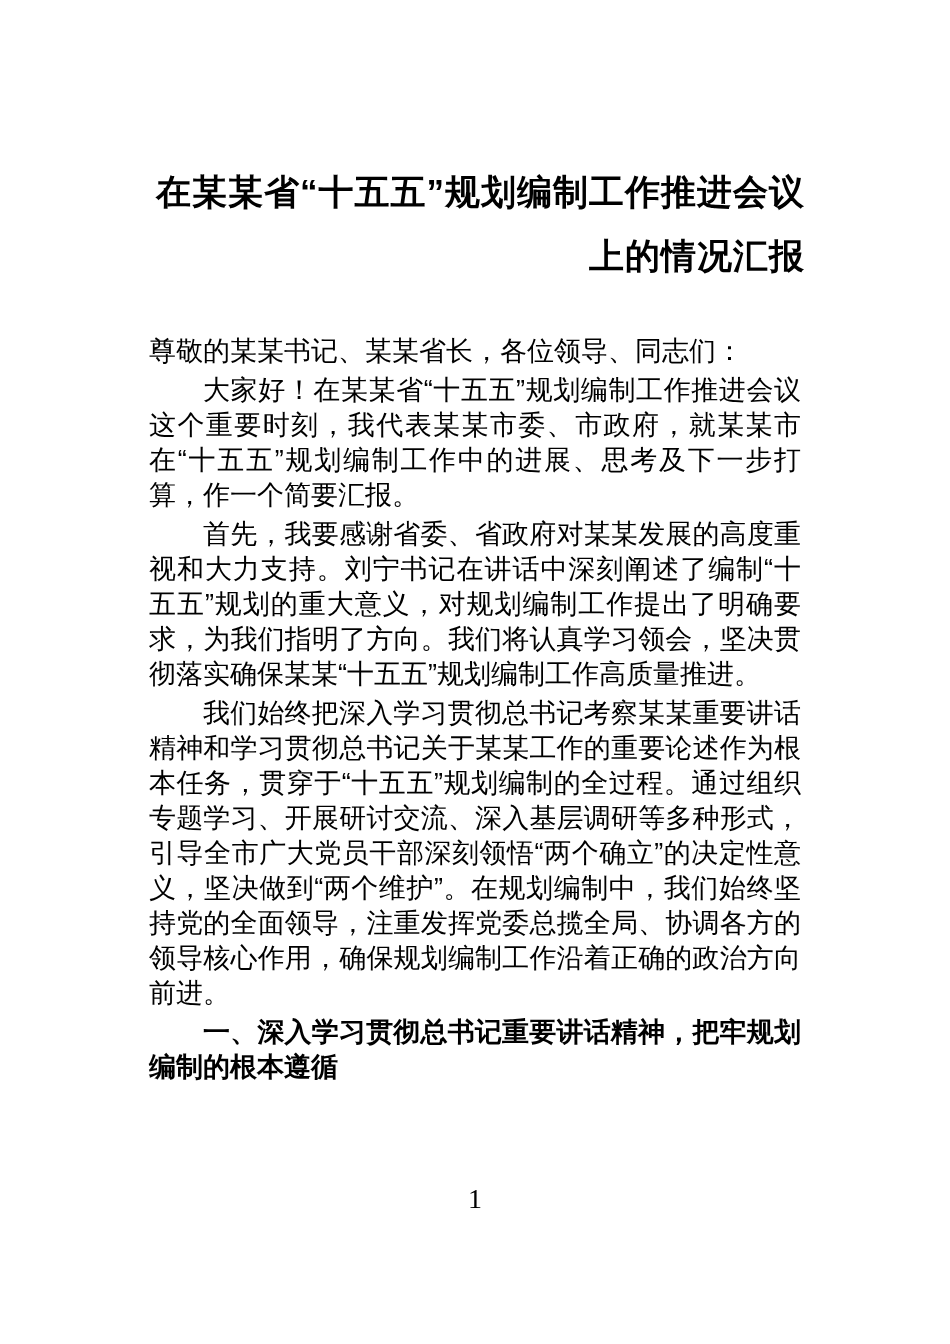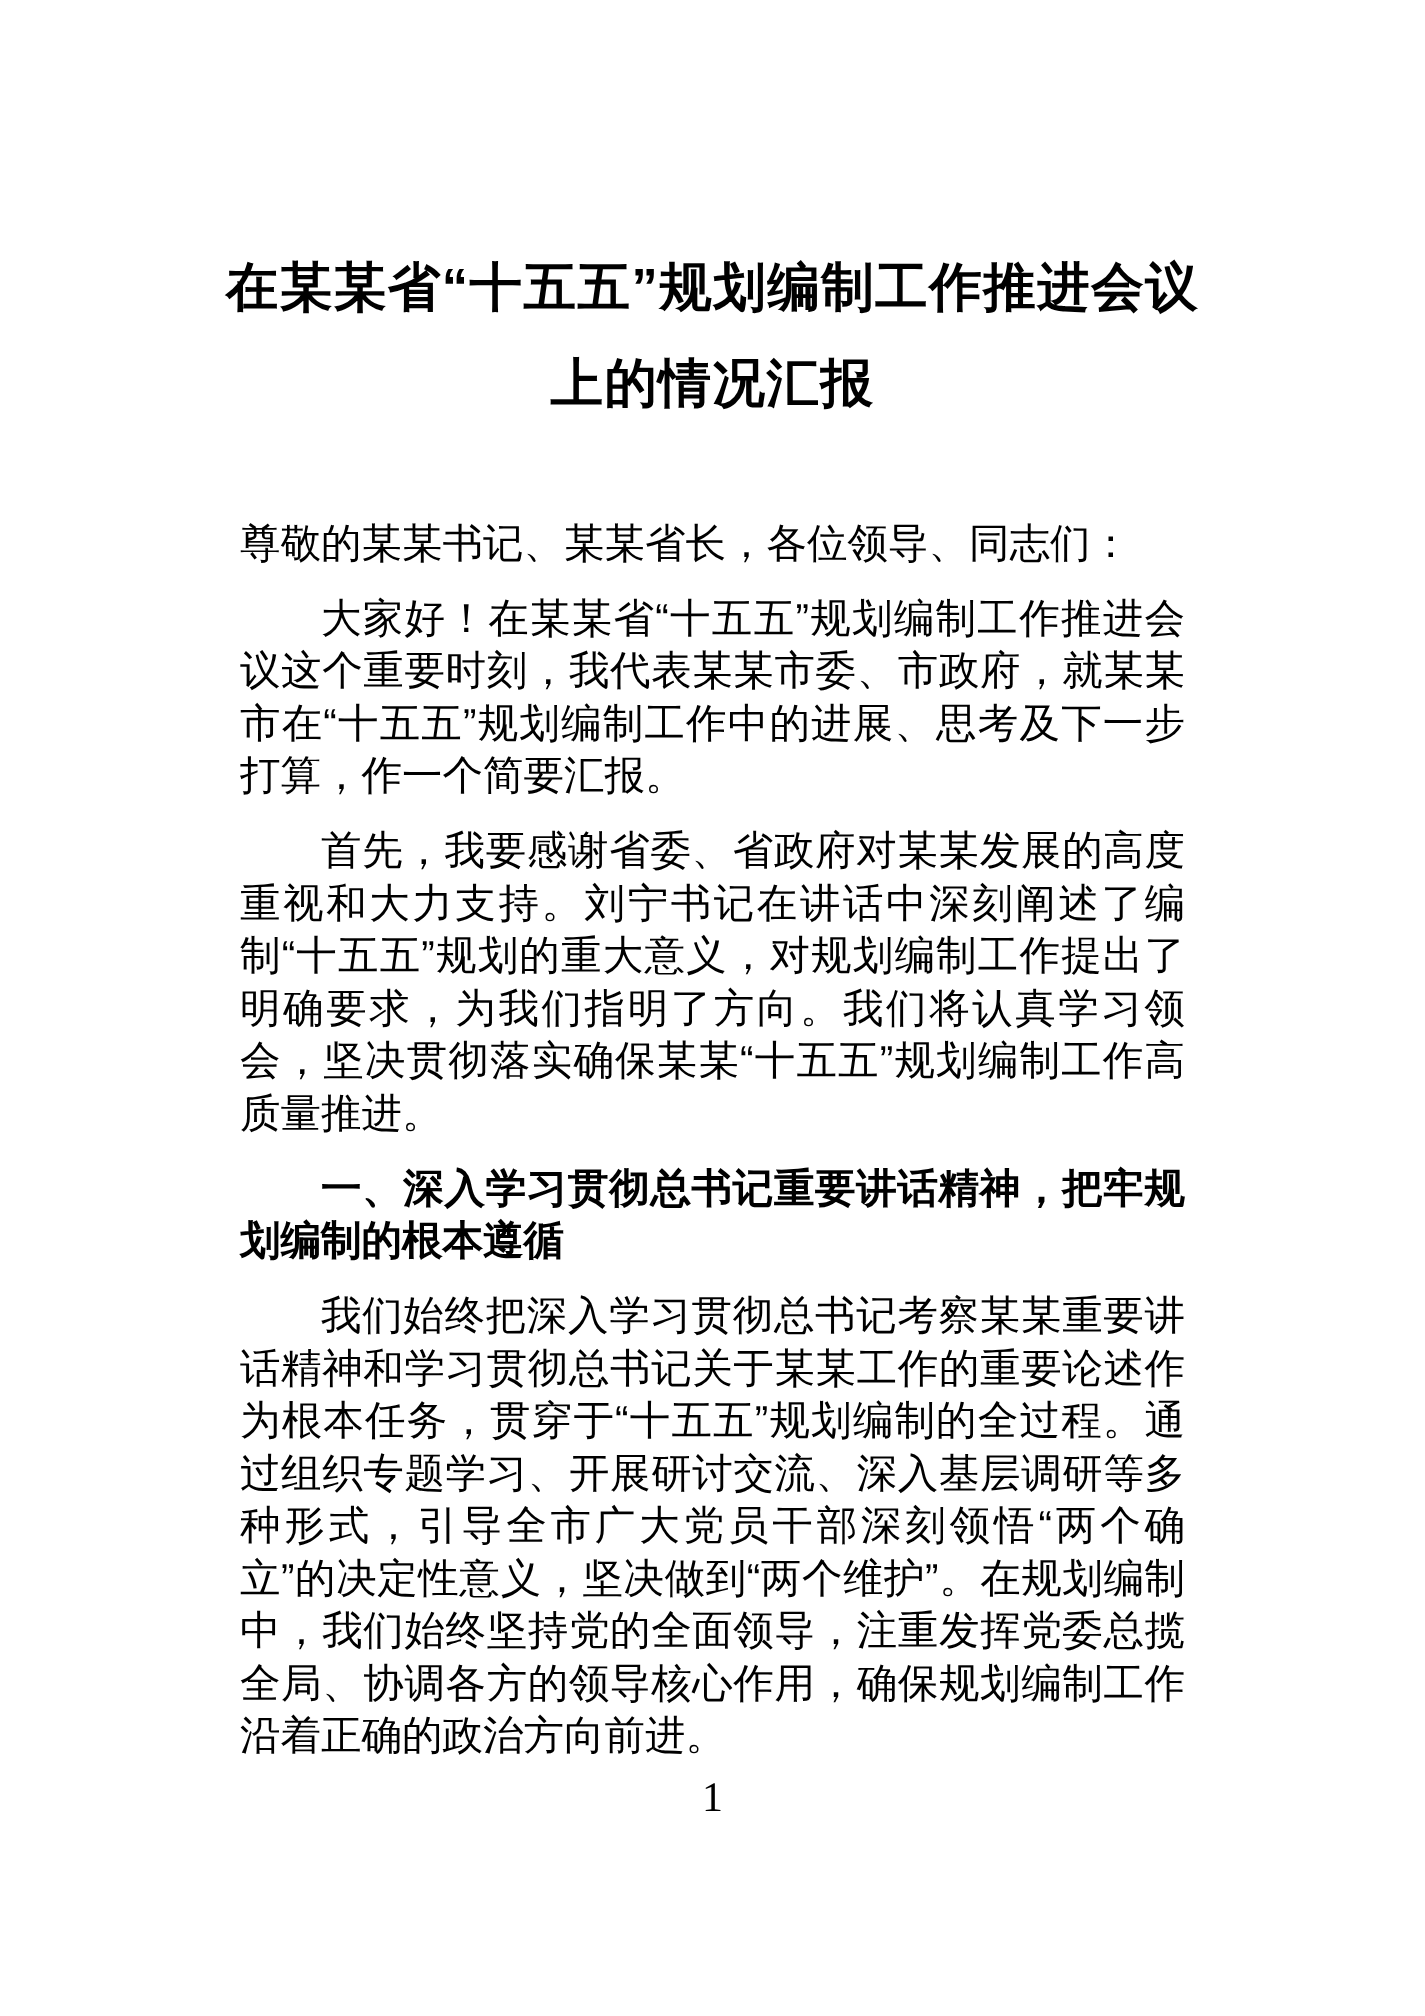--- a/index.html
+++ b/index.html
@@ -22,34 +22,34 @@
   }
   .doc-title {
     position: absolute;
     top: 160px;
     left: 145px;
     width: 660px;
     margin: 0;
     font-size: 35px;
     line-height: 64px;
     font-weight: 700;
-    text-align: center;
+    text-align: right;
     letter-spacing: 1px;
   }
   .doc-body {
     position: absolute;
     top: 330px;
     left: 145px;
     width: 660px;
     font-size: 27px;
     line-height: 35px;
     text-align: justify;
   }
   .doc-body p {
-    margin: 15px;
+    margin: 4px;
     padding: 0;
   }
   .para {
     text-indent: 2em;
   }
   .salutation {
     text-indent: 0;
   }
   .heading {
     font-weight: 700;
@@ -70,19 +70,19 @@
 <body>
 
 <div class="page">
 
   <h1 class="doc-title">在某某省“十五五”规划编制工作推进会议上的情况汇报</h1>
 
   <div class="doc-body">
     <p class="salutation">尊敬的某某书记、某某省长，各位领导、同志们：</p>
     <p class="para">大家好！在某某省“十五五”规划编制工作推进会议这个重要时刻，我代表某某市委、市政府，就某某市在“十五五”规划编制工作中的进展、思考及下一步打算，作一个简要汇报。</p>
     <p class="para">首先，我要感谢省委、省政府对某某发展的高度重视和大力支持。刘宁书记在讲话中深刻阐述了编制“十五五”规划的重大意义，对规划编制工作提出了明确要求，为我们指明了方向。我们将认真学习领会，坚决贯彻落实确保某某“十五五”规划编制工作高质量推进。</p>
+    <p class="para">我们始终把深入学习贯彻总书记考察某某重要讲话精神和学习贯彻总书记关于某某工作的重要论述作为根本任务，贯穿于“十五五”规划编制的全过程。通过组织专题学习、开展研讨交流、深入基层调研等多种形式，引导全市广大党员干部深刻领悟“两个确立”的决定性意义，坚决做到“两个维护”。在规划编制中，我们始终坚持党的全面领导，注重发挥党委总揽全局、协调各方的领导核心作用，确保规划编制工作沿着正确的政治方向前进。</p>
     <p class="para heading">一、深入学习贯彻总书记重要讲话精神，把牢规划编制的根本遵循</p>
-    <p class="para">我们始终把深入学习贯彻总书记考察某某重要讲话精神和学习贯彻总书记关于某某工作的重要论述作为根本任务，贯穿于“十五五”规划编制的全过程。通过组织专题学习、开展研讨交流、深入基层调研等多种形式，引导全市广大党员干部深刻领悟“两个确立”的决定性意义，坚决做到“两个维护”。在规划编制中，我们始终坚持党的全面领导，注重发挥党委总揽全局、协调各方的领导核心作用，确保规划编制工作沿着正确的政治方向前进。</p>
   </div>
 
   <div class="page-number">1</div>
 
 </div>
 
 </body></html>

